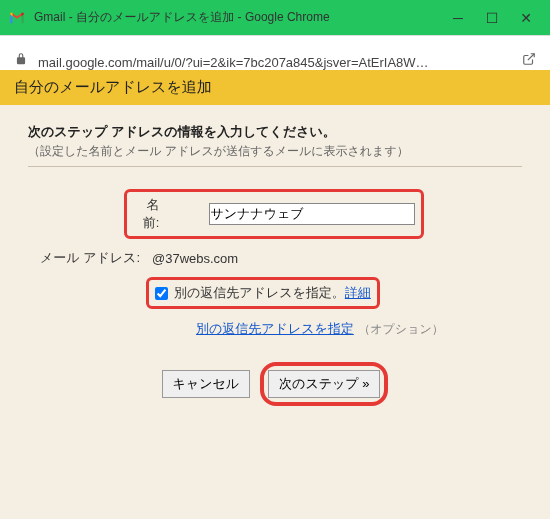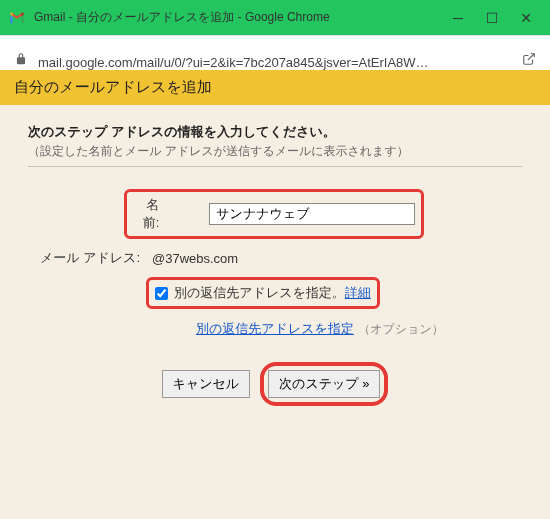--- a/index.html
+++ b/index.html
@@ -23,21 +23,21 @@
     .sub { font-size: 12px; color: #666; margin-bottom: 6px; }
     .hr { border: none; border-top: 1px solid #c9c0ad; margin-bottom: 22px; }
     
     .form-row { display: flex; align-items: center; margin-bottom: 10px; }
     .form-label { width: 118px; text-align: right; font-size: 13px; color: #333; padding-right: 6px; }
     .form-value { flex: 1; }
     
     .highlight-box { border: 3px solid #e53935; border-radius: 6px; padding: 4px 6px; display: inline-flex; align-items: center; }
     .highlight-box-wide { display: flex; width: 300px; gap: 44px; }
     
-    .name-input { width: 230px; height: 22px; border: 1px solid #888; font-size: 13px; padding: 2px 6px; }
+    .name-input { width: 230px; height: 22px; border: 1px solid #888; font-size: 13px; padding: 2px 0; }
     
     .email-text { font-size: 13px; color: #333; padding-left: 6px; }
     
     .alias-row { margin-left: 118px; margin-top: 8px; }
     .alias-checkbox { margin-right: 6px; }
     .alias-label { font-size: 13px; color: #333; }
     .alias-link { font-size: 13px; color: #1155cc; text-decoration: underline; }
     
     .reply-row { margin-left: 118px; margin-top: 10px; text-align: left; padding-left: 50px; }
     .reply-link { font-size: 13px; color: #1155cc; text-decoration: underline; }

